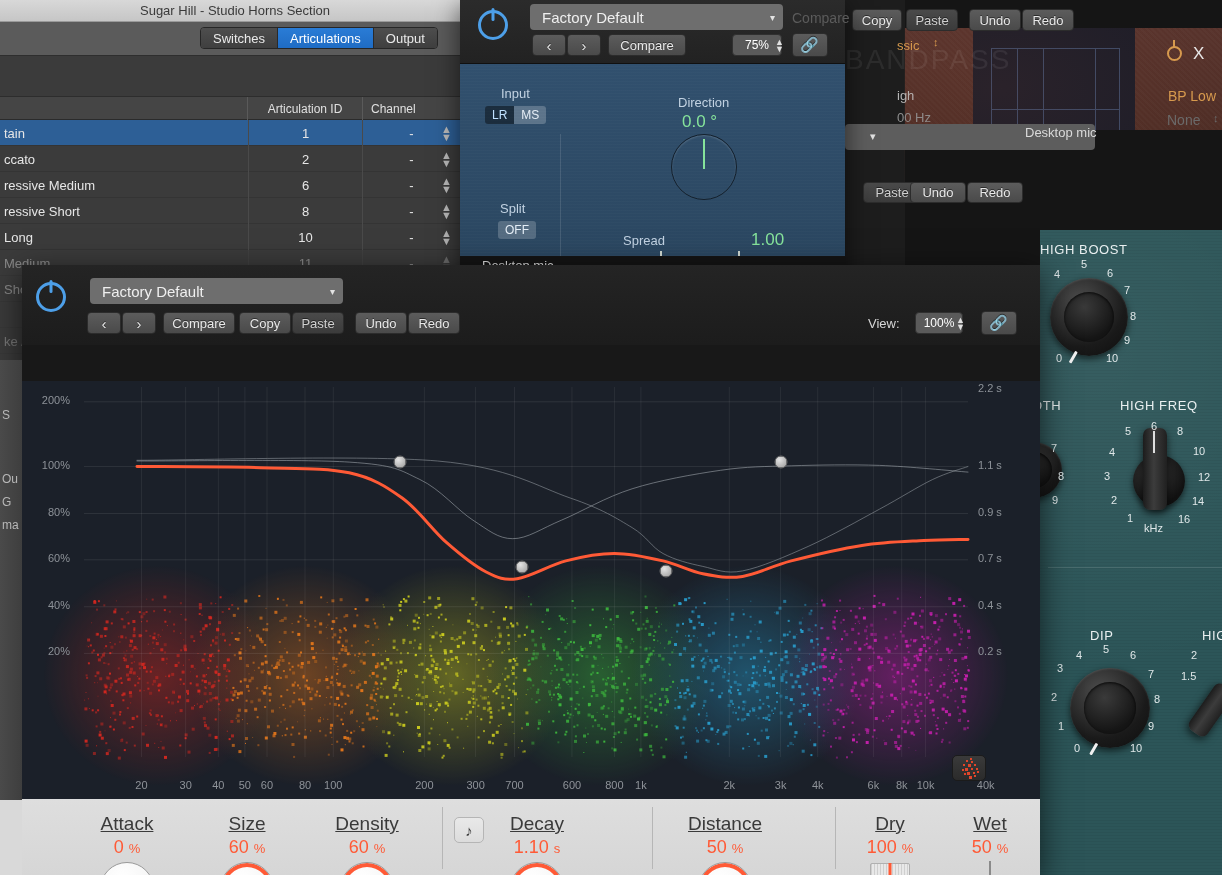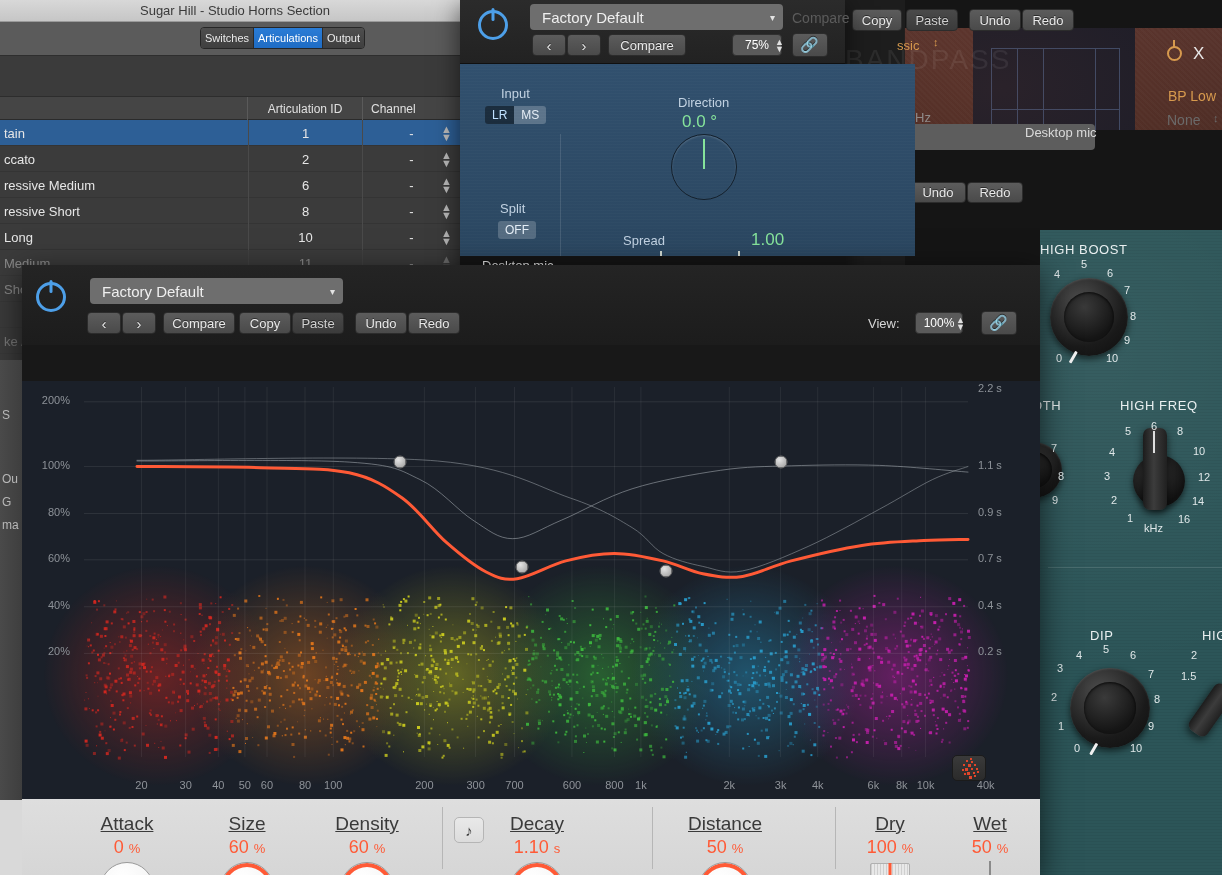--- a/index.html
+++ b/index.html
@@ -25,21 +25,21 @@
     border-bottom:1px solid #9a9a9a;
     display:flex; align-items:center; justify-content:center;
   }
   #sampler .titlebar .ttl { font-size:13px; color:#3a3a3a; }
   #sampler .subbar {
     position:absolute; left:0; top:22px; width:470px; height:34px;
     background:#5b5b5b; border-bottom:1px solid #2e2e2e;
   }
   .segmented { position:absolute; display:flex; height:22px;
     border:1px solid #262626; border-radius:4px; overflow:hidden; }
-  .segmented .seg { padding:0 4px; font-size:11px; display:flex; align-items:center;
+  .segmented .seg { padding:0 12px; font-size:13px; display:flex; align-items:center;
     background:linear-gradient(180deg,#4e4e4e,#3f3f3f); color:#eaeaea;
     border-right:1px solid #2a2a2a; }
   .segmented .seg:last-child { border-right:none; }
   .segmented .seg.on { background:linear-gradient(180deg,#2a7cd6,#1f6cc4); color:#fff; }
 
   #sampler .listarea { position:absolute; left:0; top:56px; width:470px; height:304px;
     background:#3b3b3b; }
   #sampler .hdrrow { position:absolute; left:0; top:40px; width:470px; height:24px;
     background:#454545; border-top:1px solid #2d2d2d; border-bottom:1px solid #2b2b2b;
     color:#e0e0e0; font-size:12px; }
@@ -97,21 +97,21 @@
   .pwr::before { content:""; position:absolute; left:50%; top:-5px; width:3px; height:13px;
     background:#4d9fe8; transform:translateX(-50%); border-radius:2px; }
   .presetfield { position:absolute; background:#6e6e6e; border-radius:4px;
     display:flex; align-items:center; color:#efefef; font-size:15px; }
   .presetfield .chev { position:absolute; right:8px; font-size:10px; color:#e3e3e3; }
   .numfield { position:absolute; background:#5a5a5a; border:1px solid #303030;
     border-radius:4px; color:#fff; font-size:12px; display:flex; align-items:center;
     justify-content:center; }
   .stepper { position:absolute; font-size:9px; line-height:7px; color:#e0e0e0; text-align:center; }
 
-  #dirmix .body { position:absolute; left:0; top:64px; width:455px; height:192px;
+  #dirmix .body { position:absolute; left:0; top:64px; width:385px; height:192px;
     background:
       repeating-linear-gradient(0deg,rgba(255,255,255,.015) 0 1px,transparent 1px 3px),
       linear-gradient(180deg,#31506e,#2b4761); }
   #dirmix .divider { position:absolute; left:100px; top:70px; width:1px; height:175px;
     background:rgba(255,255,255,.12); }
   .dm-label { position:absolute; color:#c2d2e2; font-size:13px; }
   .dm-val { position:absolute; color:#86e39b; font-size:17px; }
   .dm-seg { position:absolute; display:flex; border-radius:3px; overflow:hidden; }
   .dm-seg .s { padding:2px 7px; font-size:12px; color:#e6eef6;
     background:rgba(255,255,255,.22); }

